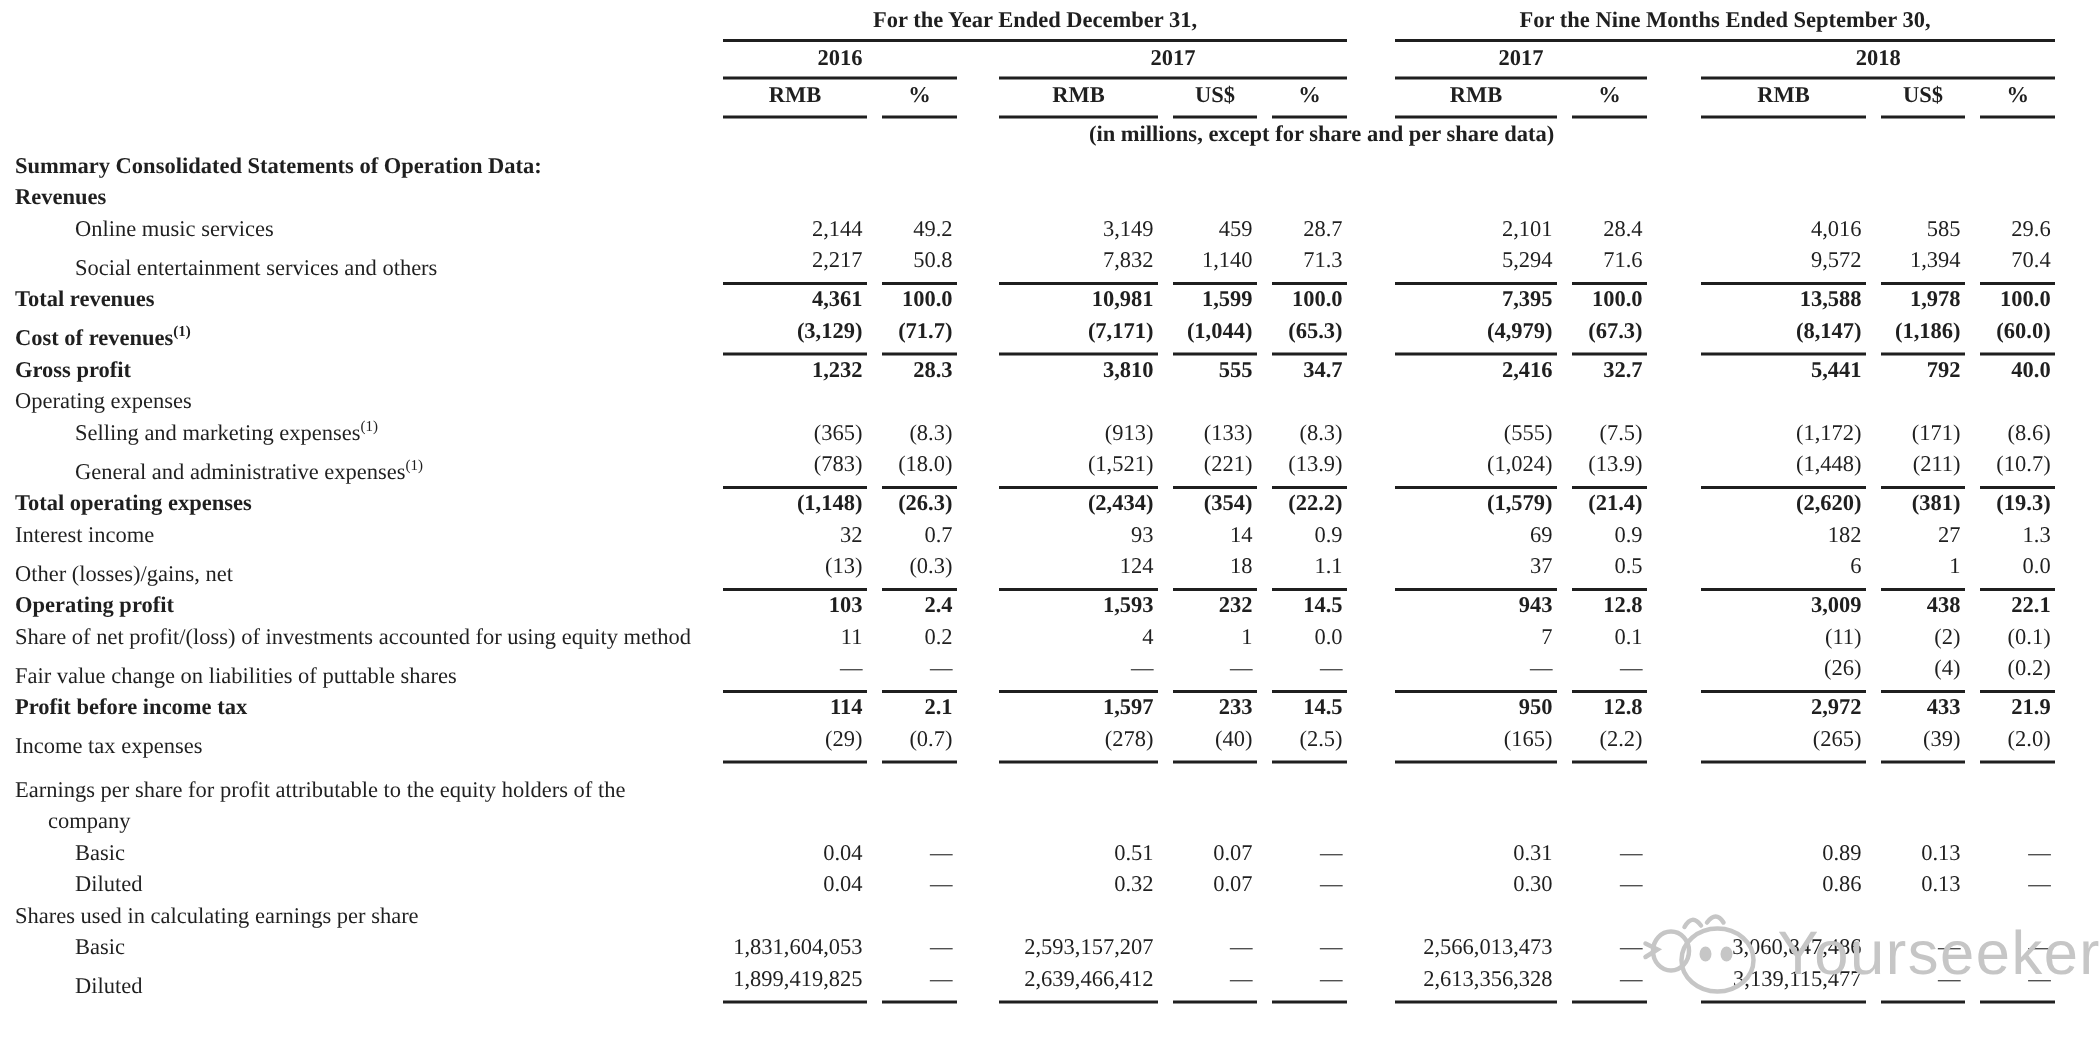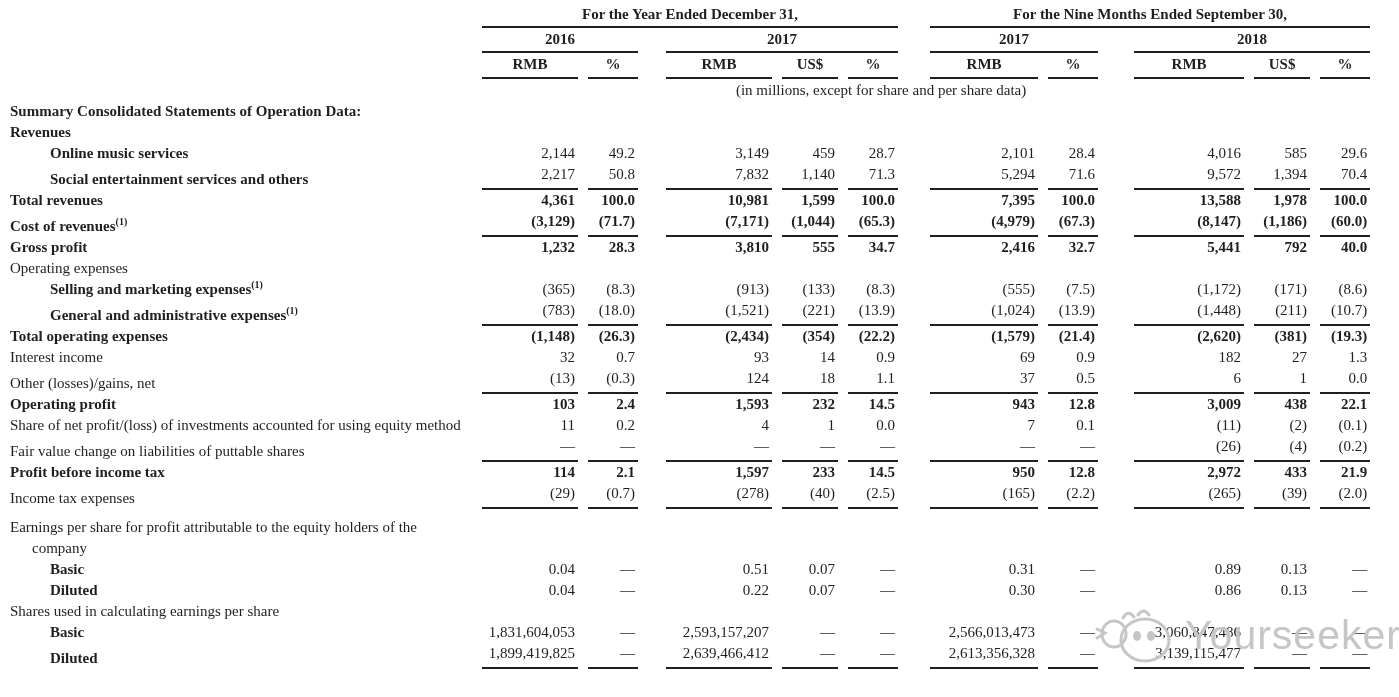--- a/index.html
+++ b/index.html
@@ -18,23 +18,23 @@
   col.c-rmb17{width:106px;} col.c-usd17{width:56px;} col.c-pct17{width:50px;}
   col.c-sp2{width:12px;}
   col.c-rmb17n{width:108px;} col.c-pct17n{width:50px;}
   col.c-sp3{width:16px;}
   col.c-rmb18{width:110px;} col.c-usd18{width:56px;} col.c-pct18{width:50px;}
   th,td{padding:0;font-weight:normal;vertical-align:bottom;}
   thead th{font-weight:bold;text-align:center;}
   .grp{border-bottom:2px solid #1f1f1f;padding-bottom:1px;}
   .yr{border-bottom:2px solid #1f1f1f;padding-bottom:1px;padding-top:1px;}
   .cur{border-bottom:2px solid #1f1f1f;padding-bottom:2px;padding-top:1px;}
-  .note{font-weight:normal;text-align:center;padding-right:90px;padding-top:1px;}
+  .note{font-weight:bold;text-align:center;padding-right:90px;padding-top:1px;}
   tbody td.lbl{text-align:left;padding-left:22px;text-indent:-22px;}
-  tbody td.lbl.ind{padding-left:40px;text-indent:0;font-weight:bold;}
+  tbody td.lbl.ind{padding-left:40px;text-indent:0;}
   tbody td.num{text-align:right;padding-right:3px;white-space:nowrap;}
   tbody td.b, td.lbl.b{font-weight:bold;}
   tbody td.rule{border-bottom:2px solid #1f1f1f;padding-bottom:3px;}
   tbody td.drule{border-bottom:5px double #1f1f1f;padding-bottom:3px;}
   tr.space-before td{padding-top:8px;margin-left:28px;}
   sup{font-size:10px;line-height:0;}
   .watermark{
     position:absolute;left:1093px;top:600px;display:flex;align-items:center;
     color:#c6c6c6;font-family:"Liberation Sans", sans-serif;font-size:41px;
     letter-spacing:1px;pointer-events:none;
@@ -371,21 +371,21 @@
           <td class="sp"></td>
           <td class="num">0.89</td>
           <td class="num">0.13</td>
           <td class="num">—</td>
         </tr>
         <tr>
           <td class="lbl ind">Diluted</td>
           <td class="num">0.04</td>
           <td class="num">—</td>
           <td class="sp"></td>
-          <td class="num">0.22</td>
+          <td class="num">0.32</td>
           <td class="num">0.07</td>
           <td class="num">—</td>
           <td class="sp"></td>
           <td class="num">0.30</td>
           <td class="num">—</td>
           <td class="sp"></td>
           <td class="num">0.86</td>
           <td class="num">0.13</td>
           <td class="num">—</td>
         </tr>

